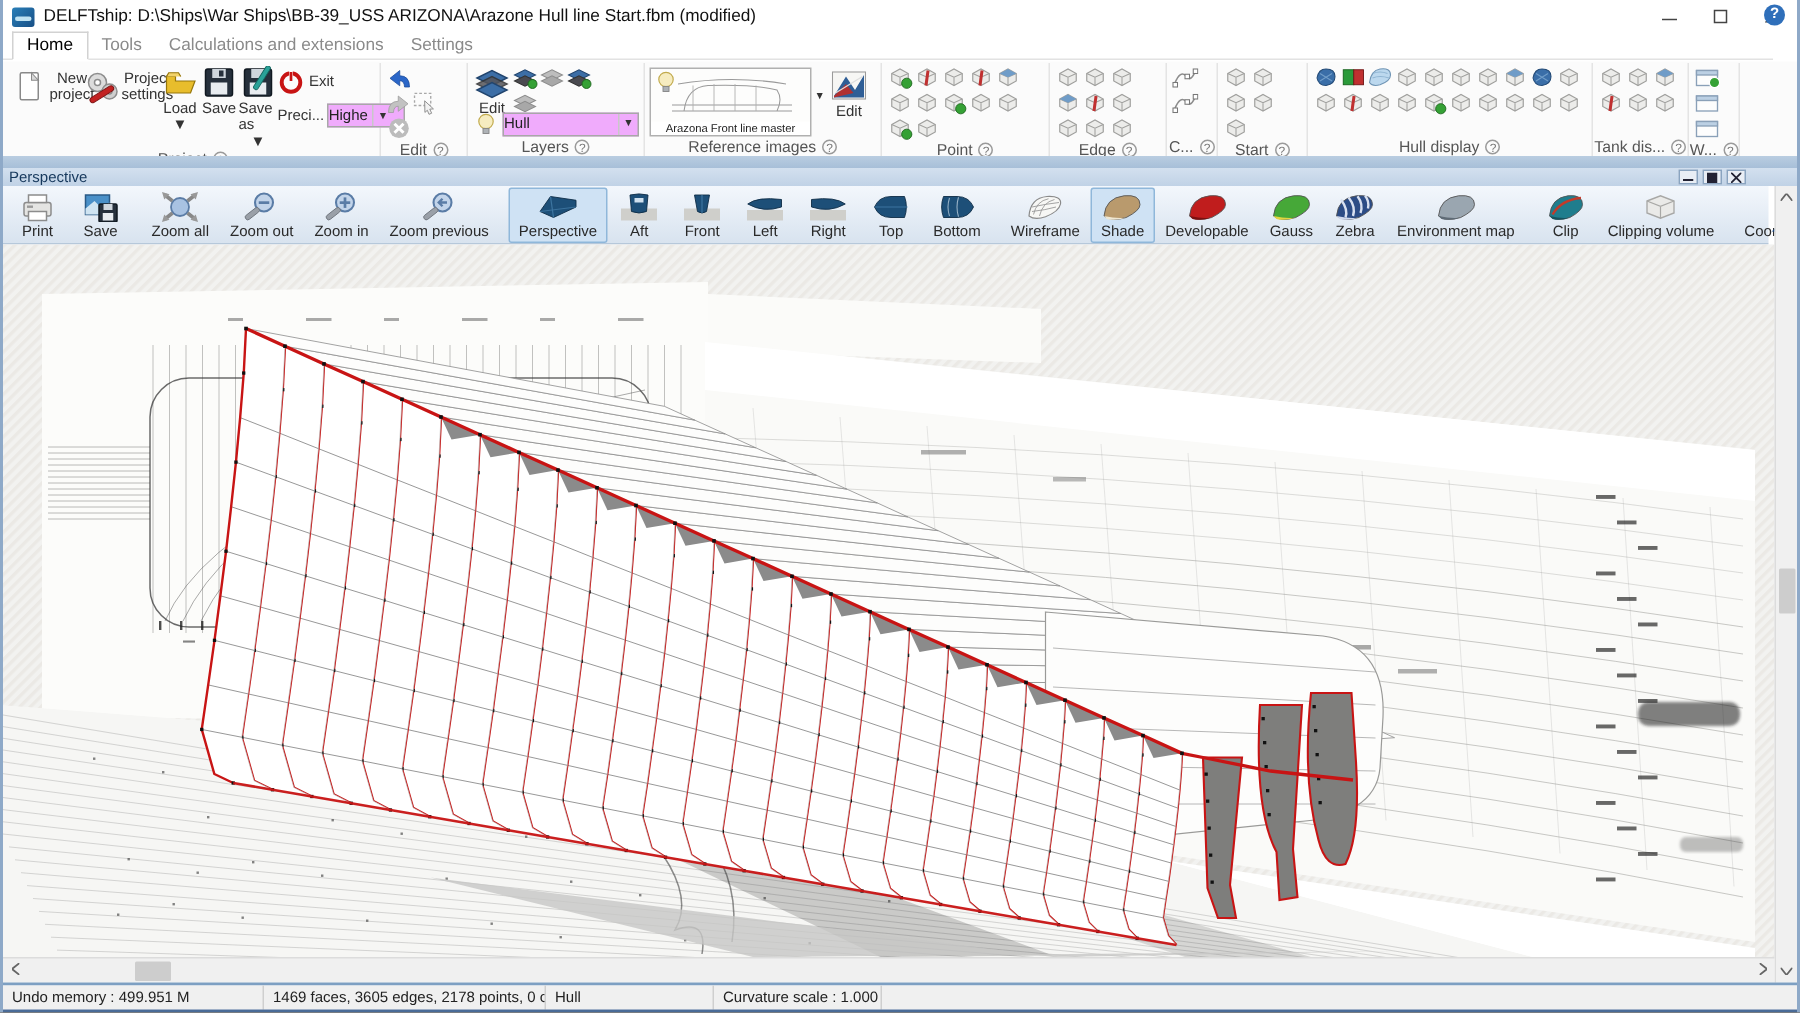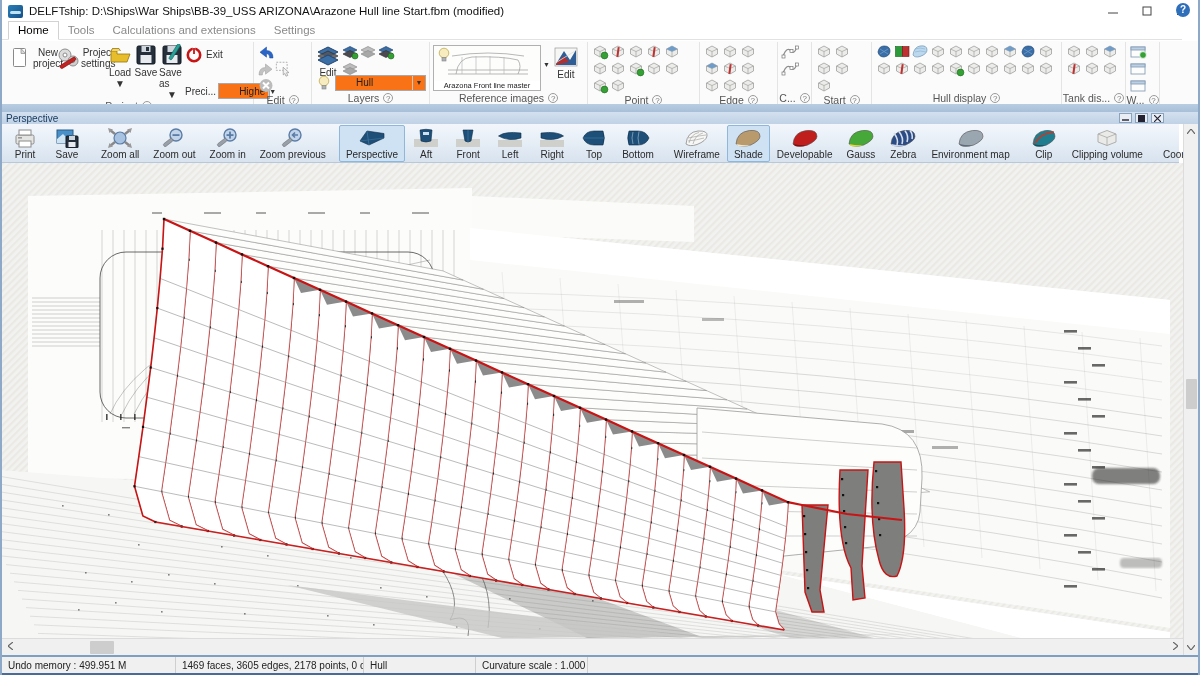--- a/index.html
+++ b/index.html
@@ -23,22 +23,22 @@
   .rgc{flex:1 1 auto;display:flex;align-items:flex-start;}
   .rgl{height:13px;display:flex;align-items:center;justify-content:center;gap:4px;}
   .rgltxt{font-size:10.5px;color:#555;white-space:nowrap;}
   .rhelp{width:10px;height:10px;border:1px solid #9a9a9a;border-radius:50%;color:#777;font-size:8px;line-height:9px;text-align:center;flex:0 0 auto;}
   .bigbtn{width:48px;display:flex;flex-direction:row;align-items:center;text-align:center;padding-top:1px;}
   .bigbtn span{font-size:10px;color:#333;line-height:11px;margin-top:1px;}
   .medbtn{width:44px;display:flex;flex-direction:column;align-items:center;}
   .medbtn span{font-size:10px;color:#333;line-height:11px;}
   .ddarrow{font-size:7px;color:#333;line-height:7px;}
   .exitrow{display:flex;align-items:center;gap:3px;font-size:10px;color:#333;}
-  .precrow{display:flex;align-items:center;gap:2px;font-size:10px;color:#333;margin-top:20px;}
-  .combo{background:#f97316;border:1px solid #a8a8a8;font-size:10px;color:#222;display:flex;align-items:center;height:16px;padding-left:20px;}
+  .precrow{display:flex;align-items:center;gap:2px;font-size:10px;color:#333;margin-top:6px;}
+  .combo{background:#f0abfc;border:1px solid #a8a8a8;font-size:10px;color:#222;display:flex;align-items:center;height:16px;padding-left:0;}
   .combo .ca{width:13px;height:100%;border-left:1px solid #c8c8c8;display:flex;align-items:center;justify-content:center;font-size:7px;color:#333;margin-left:3px;}
   .smic{display:inline-flex;width:18px;height:17px;align-items:center;justify-content:center;}
   .icongrid{display:flex;flex-wrap:wrap;align-content:flex-start;}
   .vbtn{display:flex;flex-direction:column;align-items:center;font-size:10px;color:#333;}
   .rfthumb{width:108px;height:46px;border:1px solid #b0b0b0;background:#fdfdfc;position:relative;overflow:hidden;}
   .rfcap{position:absolute;left:0;right:0;bottom:0;text-align:center;font-size:7.5px;color:#222;background:rgba(255,255,255,.85);}
   .ribhelp{position:absolute;right:8px;top:3px;width:14px;height:14px;border-radius:50%;background:#2f6fba;color:#fff;font-size:10px;font-weight:bold;text-align:center;line-height:14px;}
   
   .band{position:absolute;left:0;top:104px;right:0;height:8px;background:linear-gradient(#b9cde1,#a7bfd8);}
   .phead{position:absolute;left:0;top:112px;right:0;height:12px;background:linear-gradient(#d3e0ef,#c0d2e6);display:flex;align-items:center;padding:0 4px;}

